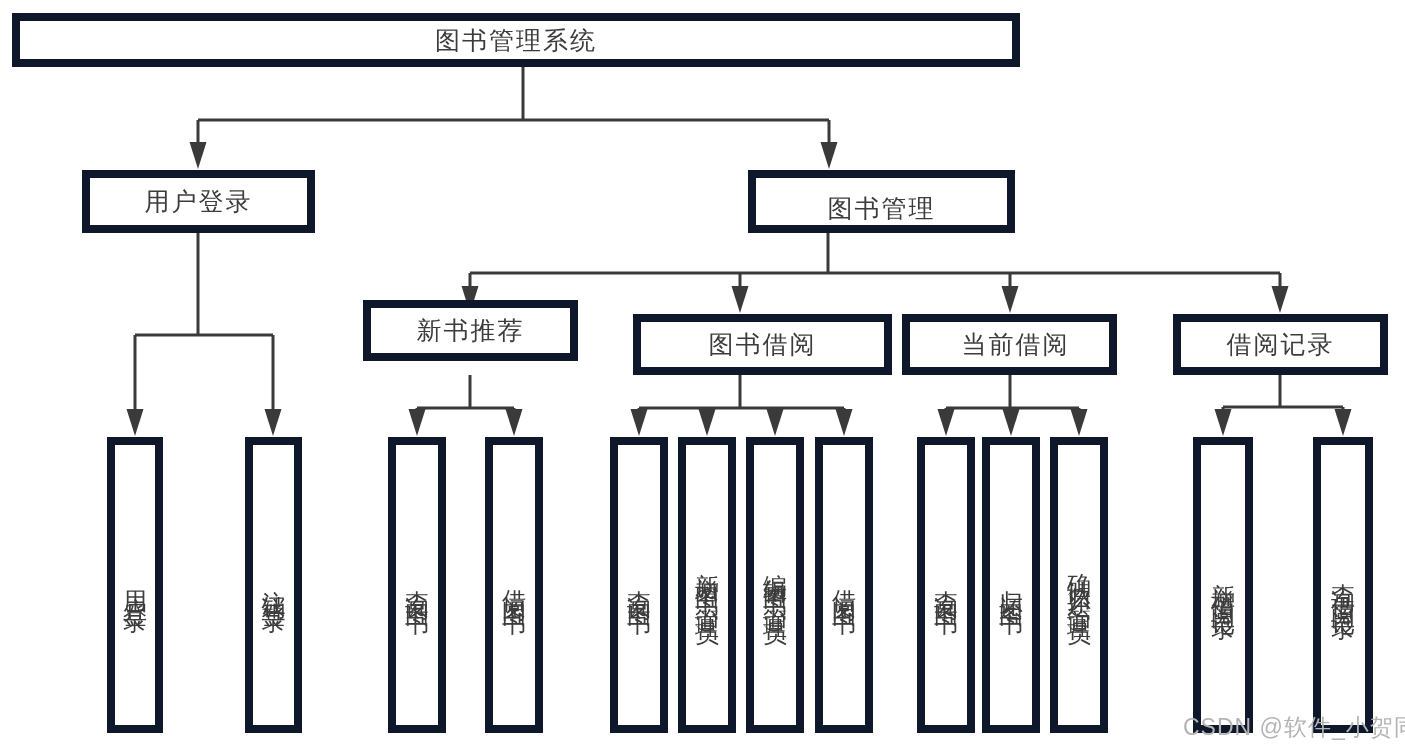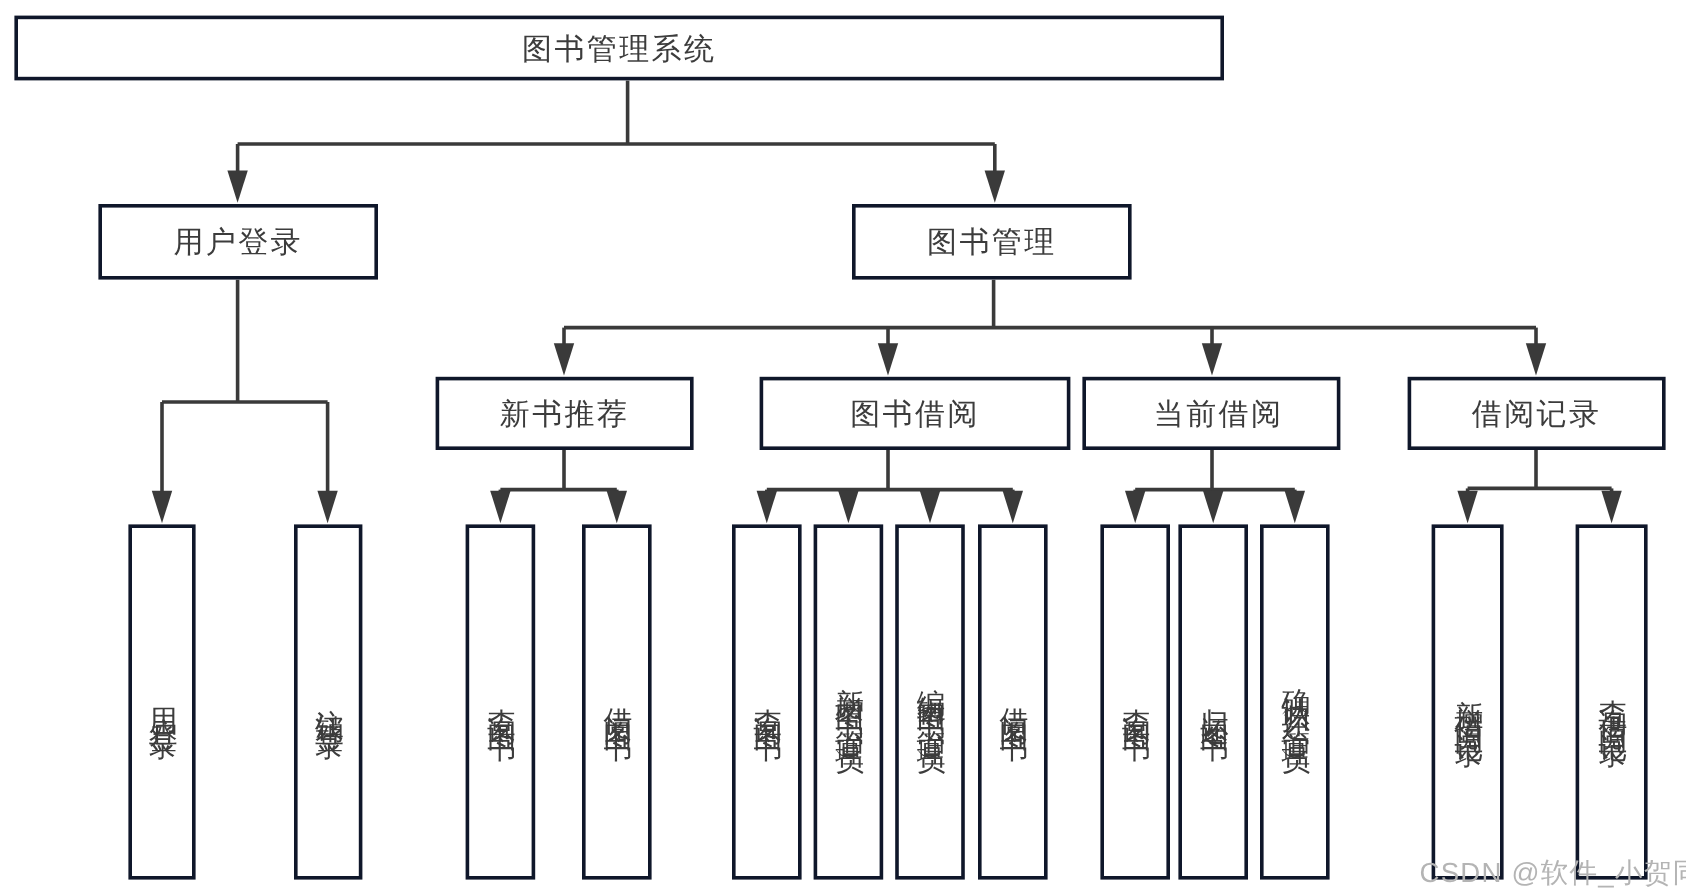--- a/index.html
+++ b/index.html
@@ -18,21 +18,21 @@
   .connectors {
     position: absolute;
     left: 0;
     top: 0;
     z-index: 1;
   }
   .node {
     position: absolute;
     box-sizing: border-box;
     background: #ffffff;
-    border: 3px solid #0f172a;
+    border: 8px solid #0f172a;
     display: flex;
     align-items: center;
     justify-content: center;
     color: #3c3c3c;
     font-size: 25px;
     letter-spacing: 2px;
     z-index: 2;
     white-space: nowrap;
   }
   .vnode .vtext {
@@ -128,25 +128,25 @@
     </g>
   </svg>
 
   <div class="node" style="left:12px; top:13px; width:1008px; height:54px;">
     <span>图书管理系统</span>
   </div>
 
   <div class="node" style="left:82px; top:170px; width:233px; height:63px;">
     <span>用户登录</span>
   </div>
-  <div class="node" style="left:710px; top:170px; width:233px; height:63px;">
+  <div class="node" style="left:748px; top:170px; width:267px; height:63px;align-items:flex-end;">
     <span>图书管理</span>
   </div>
 
-  <div class="node" style="left:363px; top:314px; width:215px; height:61px;">
+  <div class="node" style="left:363px; top:300px; width:215px; height:61px;">
     <span>新书推荐</span>
   </div>
   <div class="node" style="left:633px; top:314px; width:259px; height:61px;">
     <span>图书借阅</span>
   </div>
   <div class="node" style="left:902px; top:314px; width:215px; height:61px;padding-left:12px;">
     <span>当前借阅</span>
   </div>
   <div class="node" style="left:1173px; top:314px; width:215px; height:61px;">
     <span>借阅记录</span>

